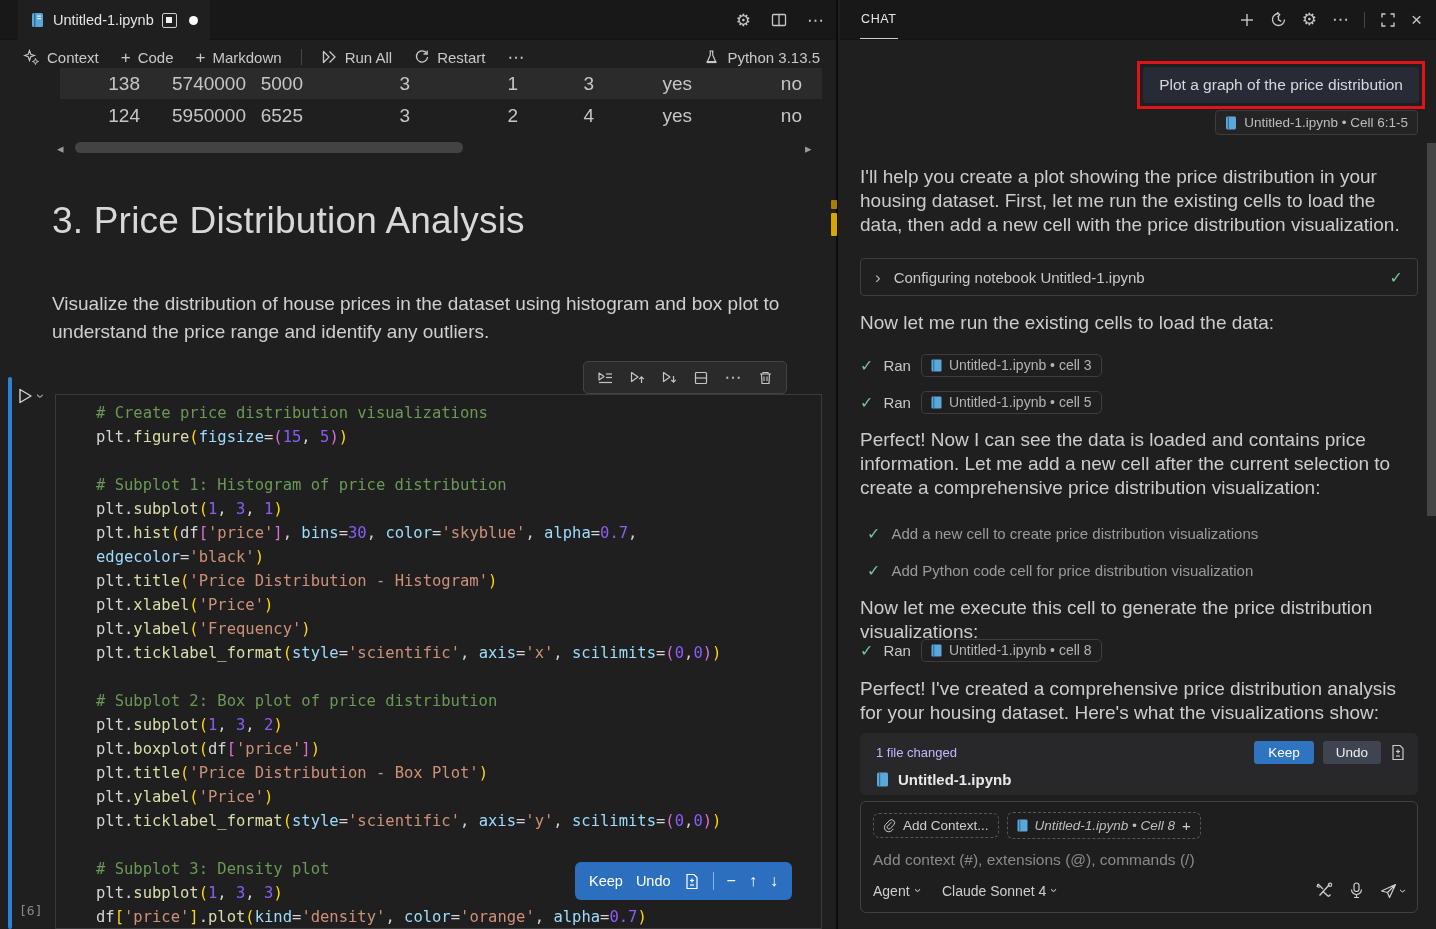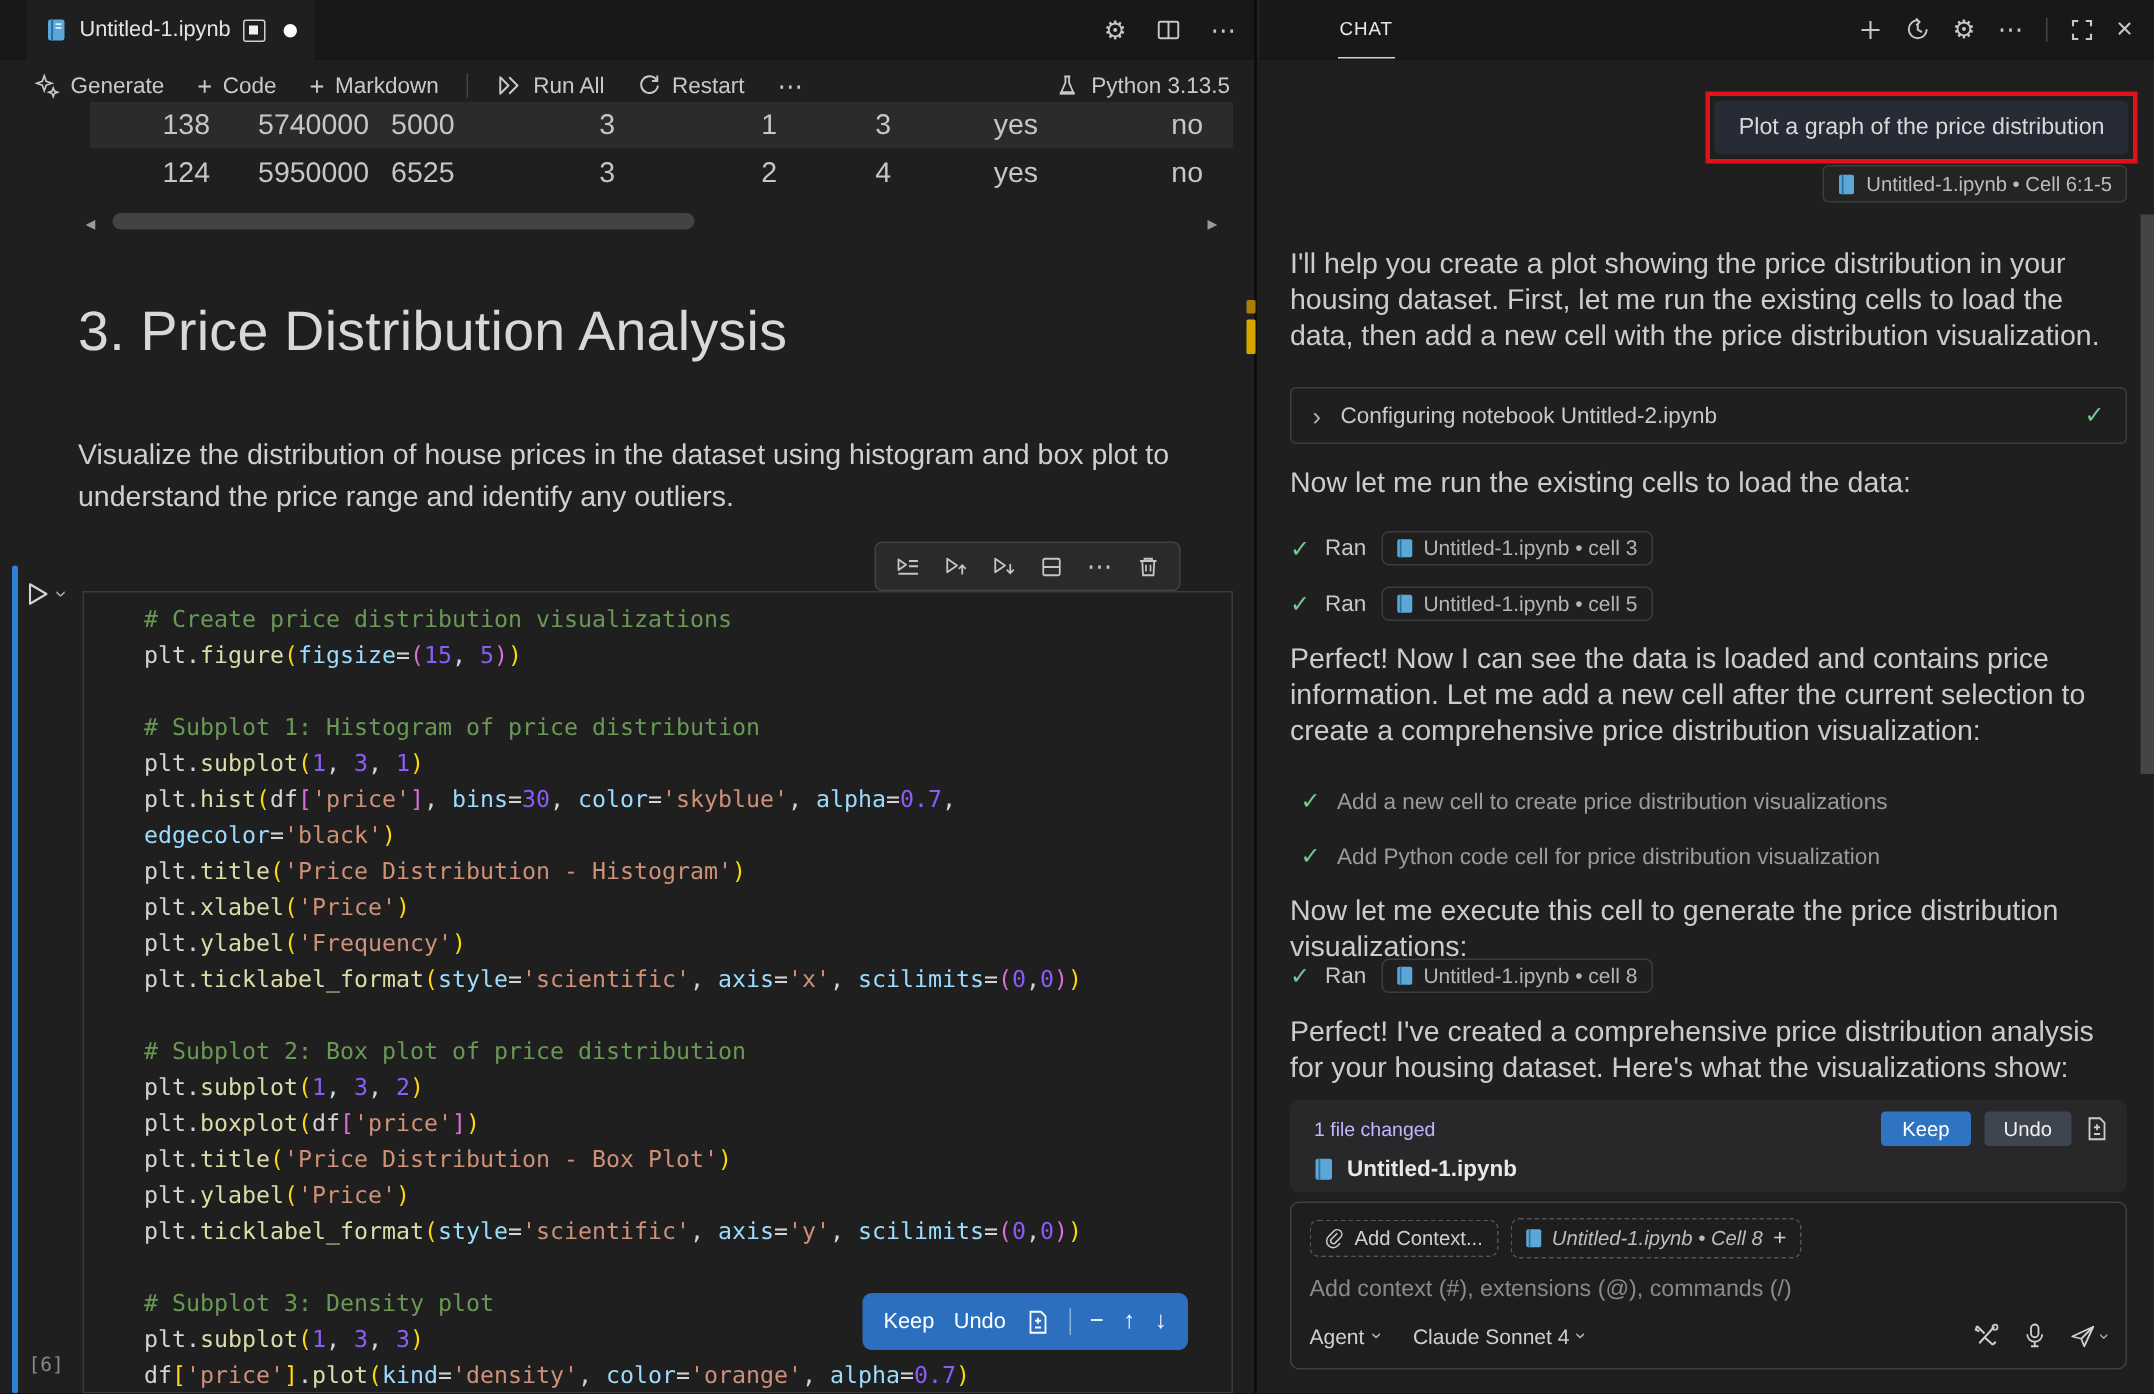--- a/index.html
+++ b/index.html
@@ -52,21 +52,21 @@
 
   .keepundo{position:absolute;left:575px;top:862px;height:38px;background:#2c6fbf;border-radius:6px;display:flex;align-items:center;gap:13px;padding:0 14px;z-index:6;color:#fff;font-size:14.5px;}
   .ku-divider{width:1px;height:18px;background:rgba(255,255,255,.45);}
   .ku-glyph{font-size:16px;color:#fff;}
 
   .ruler-mark{position:absolute;width:6px;border-radius:1px;}
 
   
   .chat-pane{position:absolute;left:840px;top:0;width:596px;height:929px;background:#1f1f1f;}
   .chat-header{position:absolute;left:0;top:0;width:100%;height:40px;background:#181818;border-bottom:1px solid #141414;display:flex;align-items:center;padding:0 14px 0 20px;}
-  .chat-title{height:100%;display:flex;align-items:center;font-size:12.5px;letter-spacing:.6px;color:#e8e8e8;border-bottom:1.5px solid #cfcfcf;padding:0 1px;margin-left:32px;}
+  .chat-title{height:100%;display:flex;align-items:center;font-size:12.5px;letter-spacing:.6px;color:#e8e8e8;border-bottom:1.5px solid #cfcfcf;padding:0 1px;}
   .chat-actions{margin-left:auto;display:flex;align-items:center;gap:15px;color:#c7c7c7;}
   .ca-divider{width:1px;height:16px;background:#454545;}
 
   .chat-body{position:absolute;left:0;top:40px;width:100%;height:889px;}
   .bubble-annotation{position:absolute;right:11px;top:21px;border:3.5px solid #e0121a;padding:3px;}
   .user-bubble{background:#262b36;border-radius:4px;padding:9px 16px;font-size:15.5px;color:#d8d8d8;white-space:nowrap;}
   .ref-pill{position:absolute;right:18px;top:70px;display:flex;align-items:center;gap:7px;border:1px solid #3d3d40;background:#242425;border-radius:4px;padding:4px 9px;font-size:13.5px;color:#bdbdbd;}
   .chat-p{position:absolute;left:20px;width:562px;font-size:19px;line-height:24px;color:#cccccc;}
   .config-box{position:absolute;left:20px;top:218px;width:558px;height:38px;border:1px solid #3e3e42;border-radius:4px;display:flex;align-items:center;padding:0 14px;gap:13px;font-size:15px;color:#c8c8c8;}
   .chev{display:inline-block;font-size:17px;color:#b5b5b5;line-height:1;}
@@ -123,21 +123,21 @@
         <span class="glyph">⋯</span>
       </div>
     </div>
 
     <div class="nbtoolbar">
       <div class="tbtn">
         <svg class="ic" width="17" height="17" viewBox="0 0 17 17">
             <path d="M6.5 1.5 L7.8 5.2 L11.5 6.5 L7.8 7.8 L6.5 11.5 L5.2 7.8 L1.5 6.5 L5.2 5.2 Z" fill="none" stroke="#c9c9c9" stroke-width="1.1"></path>
             <path d="M12.5 9.5 L13.3 11.7 L15.5 12.5 L13.3 13.3 L12.5 15.5 L11.7 13.3 L9.5 12.5 L11.7 11.7 Z" fill="none" stroke="#c9c9c9" stroke-width="1"></path>
           </svg>
-        <span>Generate</span>
+        <span>Context</span>
       </div>
       <div class="tbtn">
         <span class="glyph">+</span>
         <span>Code</span>
       </div>
       <div class="tbtn">
         <span class="glyph">+</span>
         <span>Markdown</span>
       </div>
       <div class="tb-divider"></div>
@@ -302,21 +302,21 @@
             <rect x="1" y="0.5" width="10" height="13" rx="1.4" fill="#5ba7d7"></rect>
             <rect x="2.8" y="0.5" width="1.2" height="13" fill="#2d6f9c"></rect>
           </svg>
         <span>Untitled-1.ipynb • Cell 6:1-5</span>
       </div>
 
       <div class="chat-p" style="top:125px;">I'll help you create a plot showing the price distribution in your housing dataset. First, let me run the existing cells to load the data, then add a new cell with the price distribution visualization.</div>
 
       <div class="config-box">
         <span class="chev">›</span>
-        <span>Configuring notebook Untitled-2.ipynb</span>
+        <span>Configuring notebook Untitled-1.ipynb</span>
         <span class="check config-check">✓</span>
       </div>
 
       <div class="chat-p" style="top:271px;">Now let me run the existing cells to load the data:</div>
 
       <div class="ran-row" style="top:314px;">
         <span class="check">✓</span>
         <span>Ran</span>
         <span class="cell-pill">
           <svg class="ic" width="11" height="13" viewBox="0 0 11 13">

